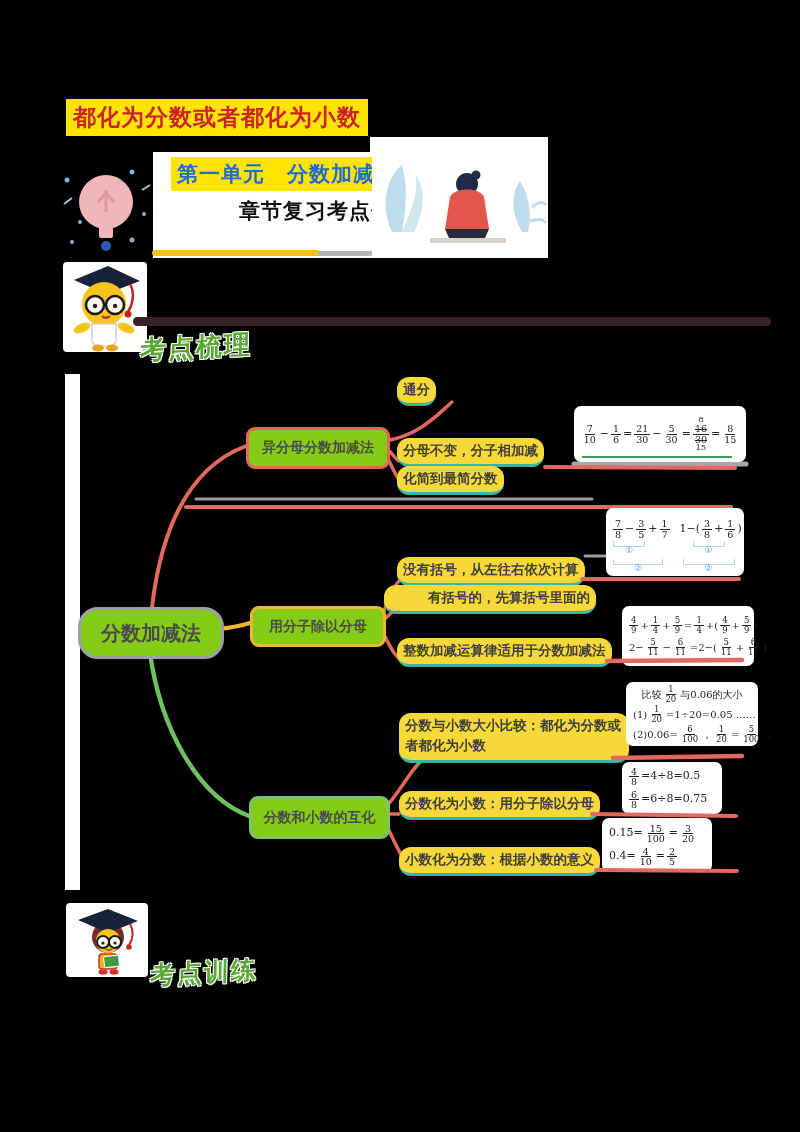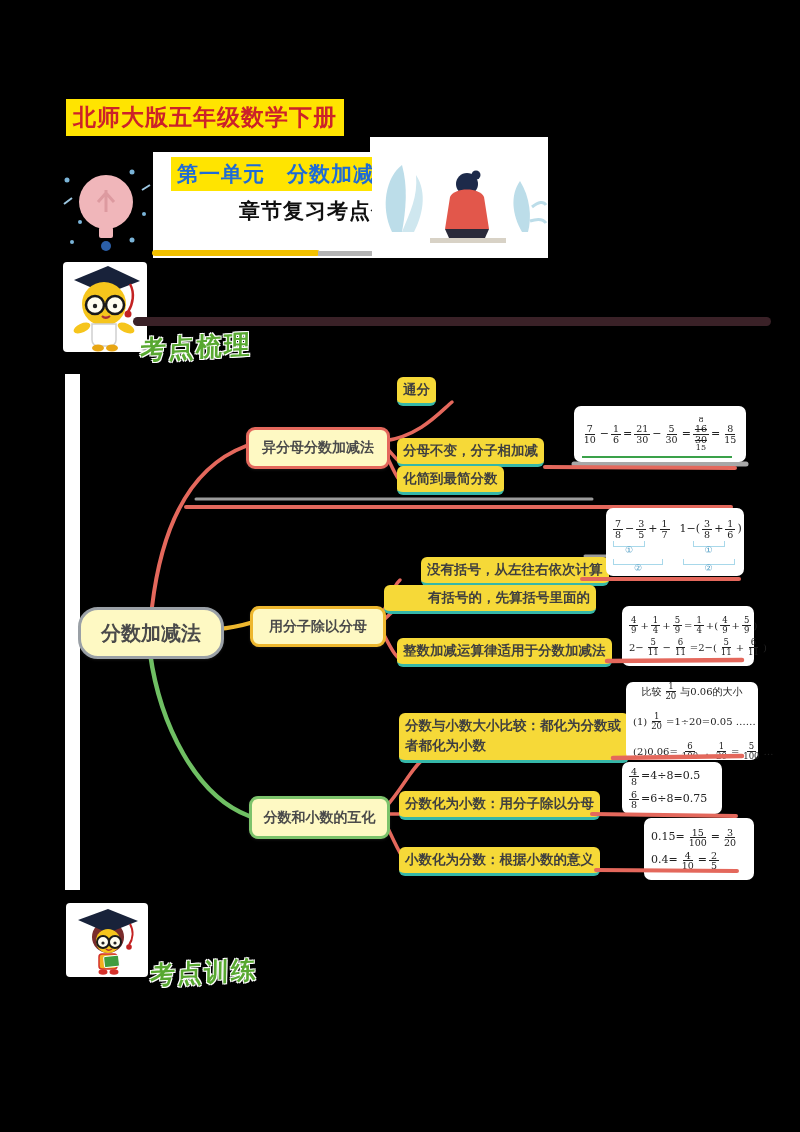--- a/index.html
+++ b/index.html
@@ -20,32 +20,32 @@
   .mascot1-bg{left:63px;top:262px;width:84px;height:90px;background:#fff;border-radius:4px;}
   .mascot2-bg{left:66px;top:903px;width:82px;height:74px;background:#fff;border-radius:4px;}
   .wordart{color:#58a831;font-weight:bold;font-size:26px;letter-spacing:2px;
            font-family:"DejaVu Sans",sans-serif;
            text-shadow:-1px -1px 0 #fff,1px -1px 0 #fff,-1px 1px 0 #fff,1px 1px 0 #fff,2px 3px 3px rgba(0,0,0,.55);
            transform:rotate(-3deg) skewX(-4deg);}
   .wordart1{left:140px;top:330px;}
   .wordart2{left:150px;top:956px;font-size:25px;}
   
   .left-strip{left:65px;top:374px;width:15px;height:516px;background:#fff;}
-  .node{background:#fef9c3;border-radius:9px;display:flex;align-items:center;justify-content:center;
+  .node{background:#84cc16;border-radius:9px;display:flex;align-items:center;justify-content:center;
         color:#4a4a4a;font-weight:bold;box-shadow:0 1px 3px rgba(255,255,255,.08);z-index:2;font-family:Liberation Serif, serif;}
   .root-node{left:78px;top:607px;width:140px;height:46px;border:3px solid #9aa0a6;font-size:20px;border-radius:20px;}
   .b1-node{left:246px;top:427px;width:138px;height:36px;border:3px solid #e4685c;font-size:14px;}
   .b2-node{left:250px;top:606px;width:130px;height:35px;border:3px solid #edb72e;font-size:14px;}
   .b3-node{left:249px;top:796px;width:135px;height:37px;border:3px solid #7cc36b;font-size:14px;}
   .leaf{background:#f6d938;color:#3f3f3f;font-weight:bold;font-size:13.5px;line-height:1.5;
-        padding:3px 6px;border-bottom:3px solid #35b7a8;border-radius:6px;z-index:2;}
+        padding:3px 6px;border-bottom:3px solid #35b7a8;border-radius:12px;z-index:2;}
   .leaf1{left:397px;top:377px;}
   .leaf2{left:397px;top:438px;text-align:right;}
   .leaf3{left:397px;top:466px;}
-  .leaf4{left:397px;top:557px;margin-left:24px;}
+  .leaf4{left:397px;top:557px;}
   .leaf5{left:384px;top:585px;padding-left:44px;}
   .leaf6{left:397px;top:638px;}
   .leaf7{left:399px;top:713px;width:218px;}
   .leaf8{left:399px;top:791px;}
   .leaf9{left:399px;top:847px;}
   
   .fcard{background:#fff;border-radius:7px;color:#222;z-index:2;
          font-family:"DejaVu Serif","Liberation Serif",serif;font-size:11px;
          display:flex;flex-direction:column;justify-content:center;padding:4px 6px;box-sizing:border-box;}
   .frow{display:flex;align-items:center;flex-wrap:nowrap;white-space:nowrap;line-height:1.1;}
@@ -62,35 +62,35 @@
   .f2-cols{display:flex;gap:8px;align-items:flex-start;}
   .fcol{display:flex;flex-direction:column;align-items:flex-start;}
   .brk{position:relative;height:5px;border:1px solid #a8d8ea;border-top:none;margin-top:2px;}
   .brk span{position:absolute;top:5px;left:50%;transform:translateX(-50%);color:#4b9ac2;font-size:9px;line-height:1;}
   .b1a{width:30px;margin-left:1px;}
   .b2a{width:48px;margin-left:1px;margin-top:12px;}
   .b1b{width:30px;margin-left:14px;}
   .b2b{width:50px;margin-left:4px;margin-top:12px;}
   .f3{left:622px;top:606px;width:132px;height:60px;gap:4px;font-size:10px;}
   .f3 .fr{font-size:8.5px;}
-  .f4{left:626px;top:682px;width:132px;height:78px;gap:12px;font-size:10px;}
+  .f4{left:626px;top:682px;width:132px;height:64px;gap:2px;font-size:10px;}
   .f4 .fr{font-size:8.5px;}
   .f4-title{justify-content:center;}
   .f5{left:622px;top:762px;width:100px;height:52px;gap:3px;}
-  .f6{left:644px;top:818px;width:110px;height:62px;gap:3px;}
+  .f6{left:602px;top:818px;width:110px;height:54px;gap:3px;}
   svg.lines{position:absolute;left:0;top:0;z-index:1;pointer-events:none;}
   svg.toplines{z-index:3;}
   .illu{z-index:1;}
 </style>
 </head>
 <body>
 
 <div class="page">
 
-  <div class="abs book-title">北师大版五年级数学下册</div>
+  <div class="abs book-title">都化为分数或者都化为小数</div>
   <div class="abs white-panel-a"></div>
   <div class="abs white-panel-b"></div>
 
   <svg class="abs illu" style="left:58px;top:158px;" width="96" height="104" viewBox="0 0 96 104">
     <circle cx="48" cy="44" r="27" fill="#f0b6ba"></circle>
     <path d="M48 32 v22 M40 44 l8 -9 l8 9" stroke="#dd9aa0" stroke-width="3" fill="none"></path>
     <rect x="41" y="69" width="14" height="11" rx="2" fill="#f0b6ba"></rect>
     <circle cx="48" cy="88" r="5" fill="#2b5fa8"></circle>
     <circle cx="9" cy="22" r="2.5" fill="#7ab4d8"></circle>
       <circle cx="22" cy="64" r="2" fill="#7ab4d8"></circle>

